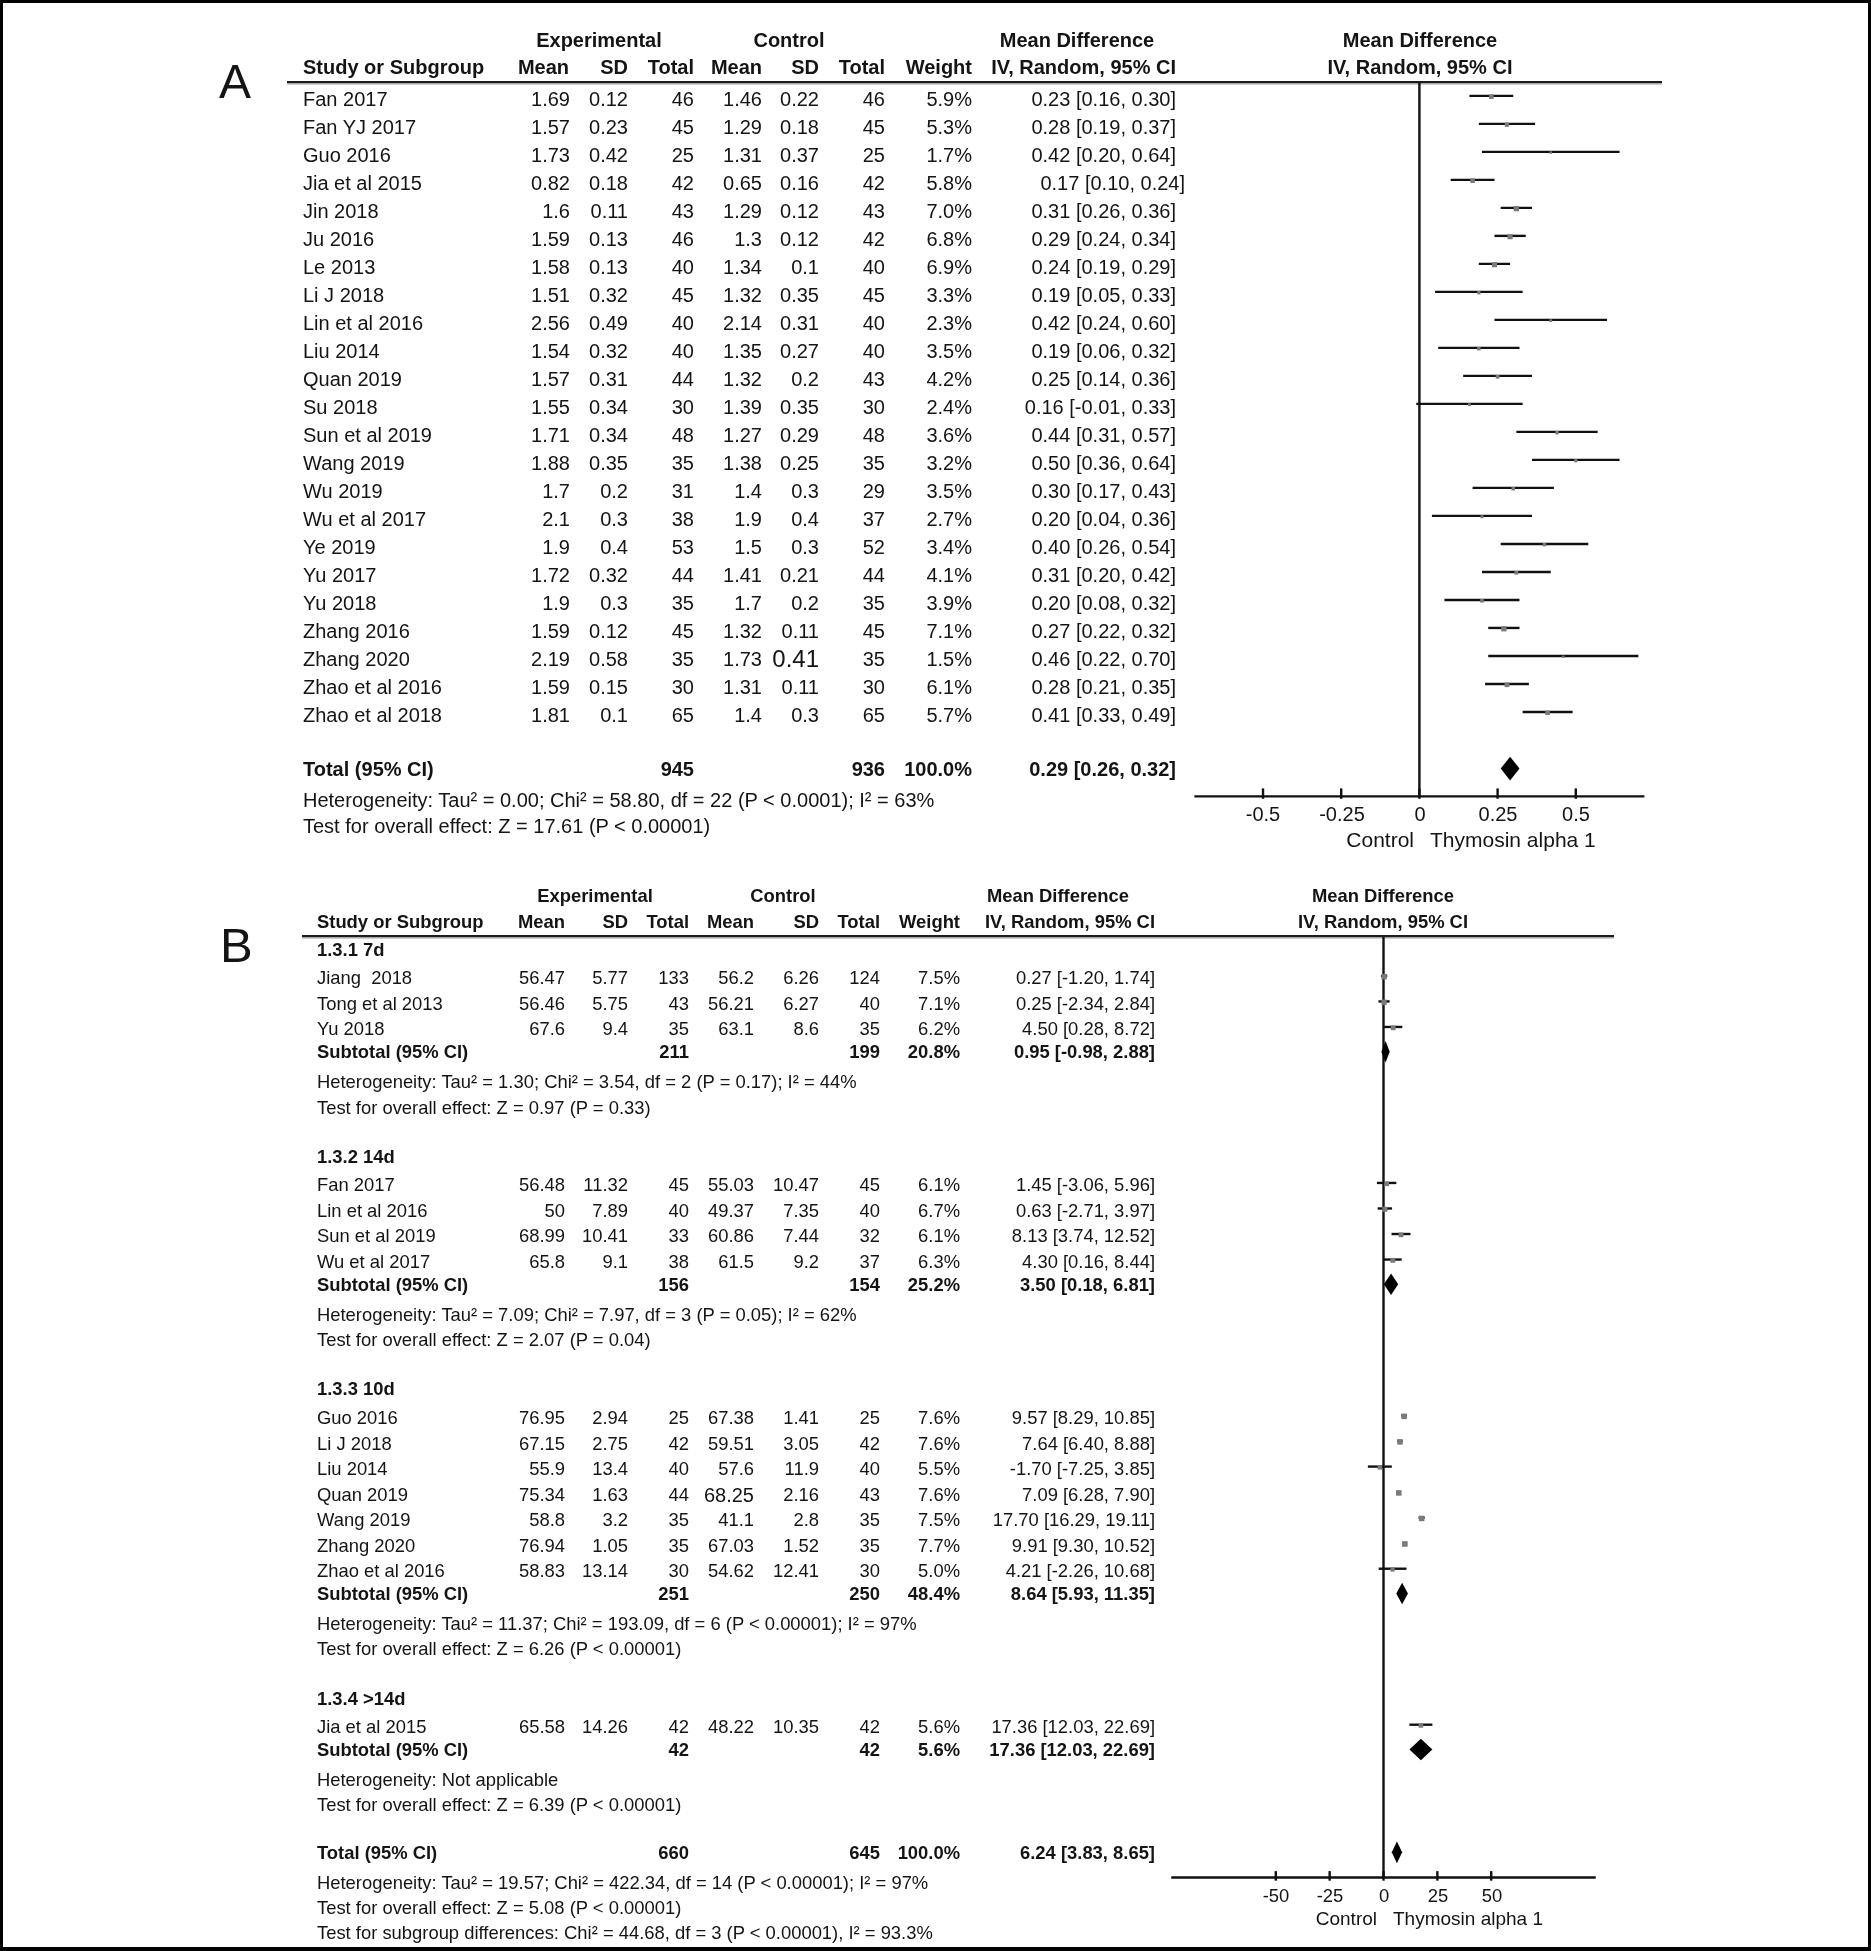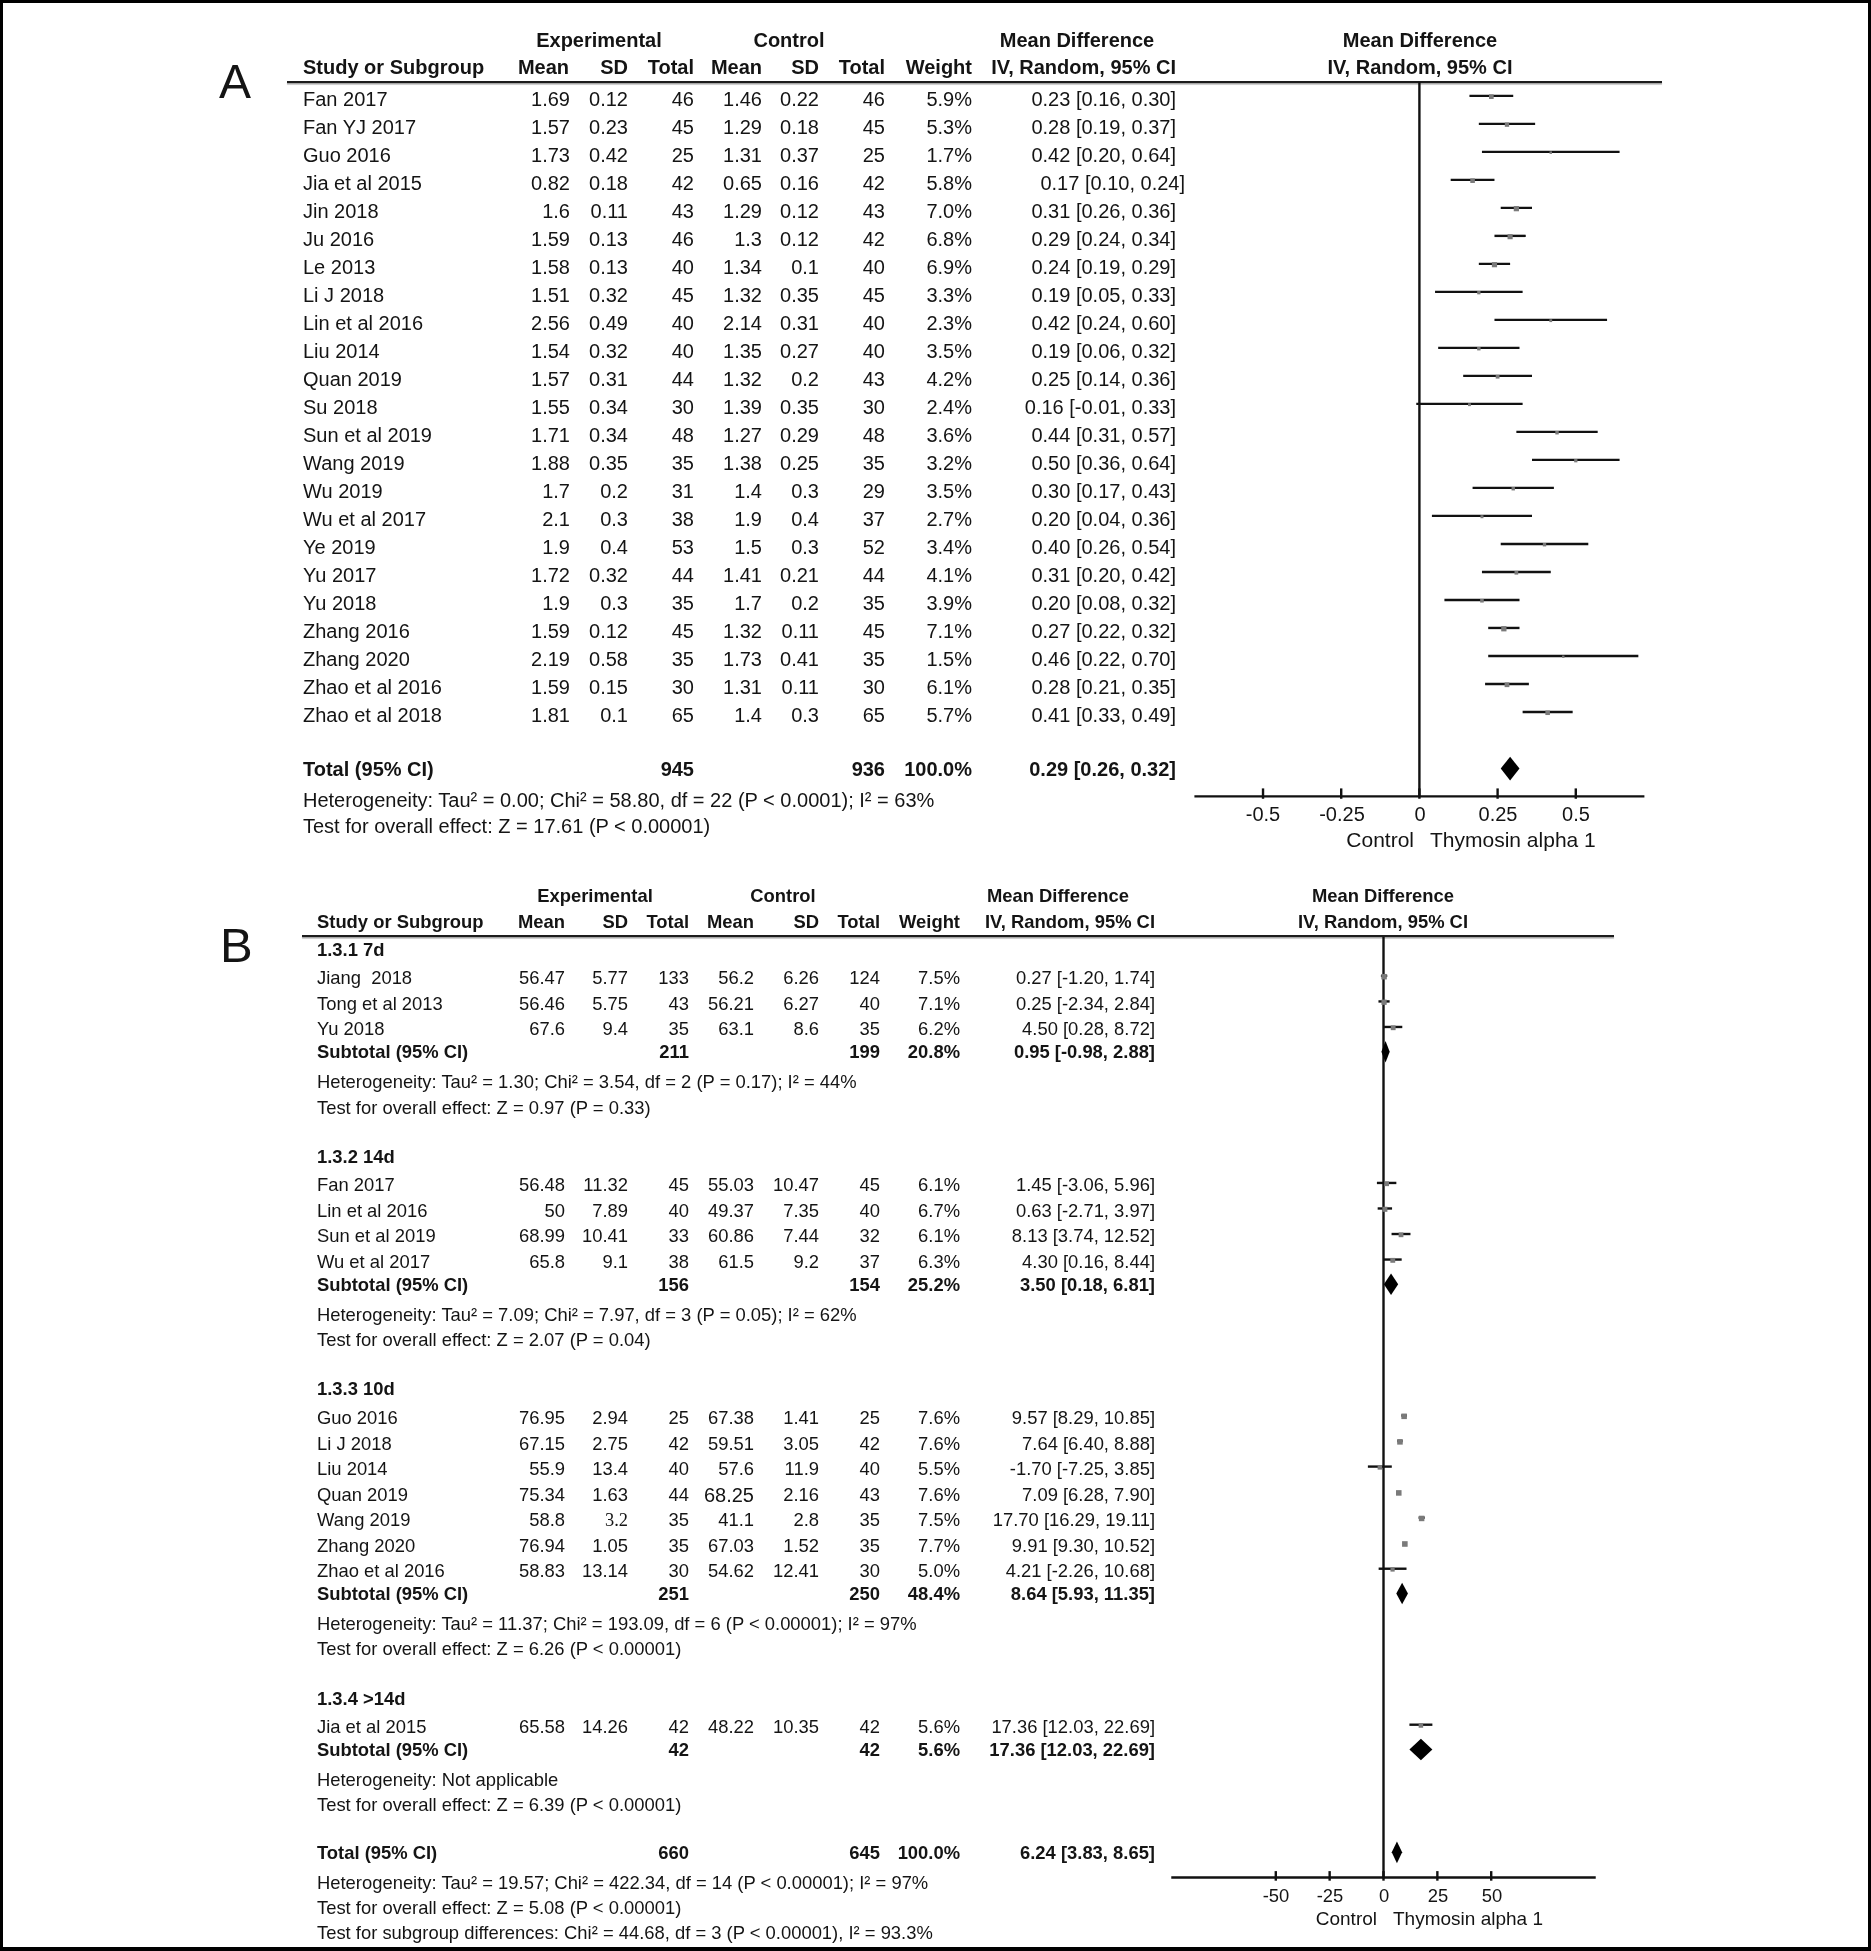--- a/index.html
+++ b/index.html
@@ -286,21 +286,21 @@
           <div class="t" style="font-size: 20px; line-height: 20px; top: 621px; right: 986px; text-align: right;">45</div>
           <div class="t" style="font-size: 20px; line-height: 20px; top: 621px; right: 899px; text-align: right;">7.1%</div>
           <div class="t" style="font-size: 20px; line-height: 20px; top: 621px; right: 695px; text-align: right;">0.27 [0.22, 0.32]</div>
         </div>
         <div>
           <div class="t" style="font-size: 20px; line-height: 20px; top: 649px; left: 303px;">Zhang 2020</div>
           <div class="t" style="font-size: 20px; line-height: 20px; top: 649px; right: 1301px; text-align: right;">2.19</div>
           <div class="t" style="font-size: 20px; line-height: 20px; top: 649px; right: 1243px; text-align: right;">0.58</div>
           <div class="t" style="font-size: 20px; line-height: 20px; top: 649px; right: 1177px; text-align: right;">35</div>
           <div class="t" style="font-size: 20px; line-height: 20px; top: 649px; right: 1109px; text-align: right;">1.73</div>
-          <div class="t" style="font-size: 20px; line-height: 20px; top: 649px; right: 1052px; text-align: left;">0.41</div>
+          <div class="t" style="font-size: 24px; line-height: 20px; top: 649px; right: 1052px; text-align: left;">0.41</div>
           <div class="t" style="font-size: 20px; line-height: 20px; top: 649px; right: 986px; text-align: right;">35</div>
           <div class="t" style="font-size: 20px; line-height: 20px; top: 649px; right: 899px; text-align: right;">1.5%</div>
           <div class="t" style="font-size: 20px; line-height: 20px; top: 649px; right: 695px; text-align: right;">0.46 [0.22, 0.70]</div>
         </div>
         <div>
           <div class="t" style="font-size: 20px; line-height: 20px; top: 677px; left: 303px;">Zhao et al 2016</div>
           <div class="t" style="font-size: 20px; line-height: 20px; top: 677px; right: 1301px; text-align: right;">1.59</div>
           <div class="t" style="font-size: 20px; line-height: 20px; top: 677px; right: 1243px; text-align: right;">0.15</div>
           <div class="t" style="font-size: 20px; line-height: 20px; top: 677px; right: 1177px; text-align: right;">30</div>
           <div class="t" style="font-size: 20px; line-height: 20px; top: 677px; right: 1109px; text-align: right;">1.31</div>
@@ -556,21 +556,21 @@
           <div class="t" style="font-size: 18.4px; line-height: 18.4px; top: 1486px; right: 1182px; text-align: right;">44</div>
           <div class="t" style="font-size: 20px; line-height: 18.4px; top: 1486px; right: 1117px; text-align: right;">68.25</div>
           <div class="t" style="font-size: 18.4px; line-height: 18.4px; top: 1486px; right: 1052px; text-align: right;">2.16</div>
           <div class="t" style="font-size: 18.4px; line-height: 18.4px; top: 1486px; right: 991px; text-align: right;">43</div>
           <div class="t" style="font-size: 18.4px; line-height: 18.4px; top: 1486px; right: 911px; text-align: right;">7.6%</div>
           <div class="t" style="font-size: 18.4px; line-height: 18.4px; top: 1486px; right: 716px; text-align: right;">7.09 [6.28, 7.90]</div>
         </div>
         <div>
           <div class="t" style="font-size: 18.4px; line-height: 18.4px; top: 1511px; left: 317px;">Wang 2019</div>
           <div class="t" style="font-size: 18.4px; line-height: 18.4px; top: 1511px; right: 1306px; text-align: right;">58.8</div>
-          <div class="t" style="font-size: 18.4px; line-height: 18.4px; top: 1511px; right: 1243px; text-align: right; font-family: Liberation Serif, serif;">3.2</div>
+          <div class="t" style="font-size: 18.4px; line-height: 18.4px; top: 1511px; right: 1243px; text-align: right;">3.2</div>
           <div class="t" style="font-size: 18.4px; line-height: 18.4px; top: 1511px; right: 1182px; text-align: right;">35</div>
           <div class="t" style="font-size: 18.4px; line-height: 18.4px; top: 1511px; right: 1117px; text-align: right;">41.1</div>
           <div class="t" style="font-size: 18.4px; line-height: 18.4px; top: 1511px; right: 1052px; text-align: right;">2.8</div>
           <div class="t" style="font-size: 18.4px; line-height: 18.4px; top: 1511px; right: 991px; text-align: right;">35</div>
           <div class="t" style="font-size: 18.4px; line-height: 18.4px; top: 1511px; right: 911px; text-align: right;">7.5%</div>
           <div class="t" style="font-size: 18.4px; line-height: 18.4px; top: 1511px; right: 716px; text-align: right;">17.70 [16.29, 19.11]</div>
         </div>
         <div>
           <div class="t" style="font-size: 18.4px; line-height: 18.4px; top: 1537px; left: 317px;">Zhang 2020</div>
           <div class="t" style="font-size: 18.4px; line-height: 18.4px; top: 1537px; right: 1306px; text-align: right;">76.94</div>

